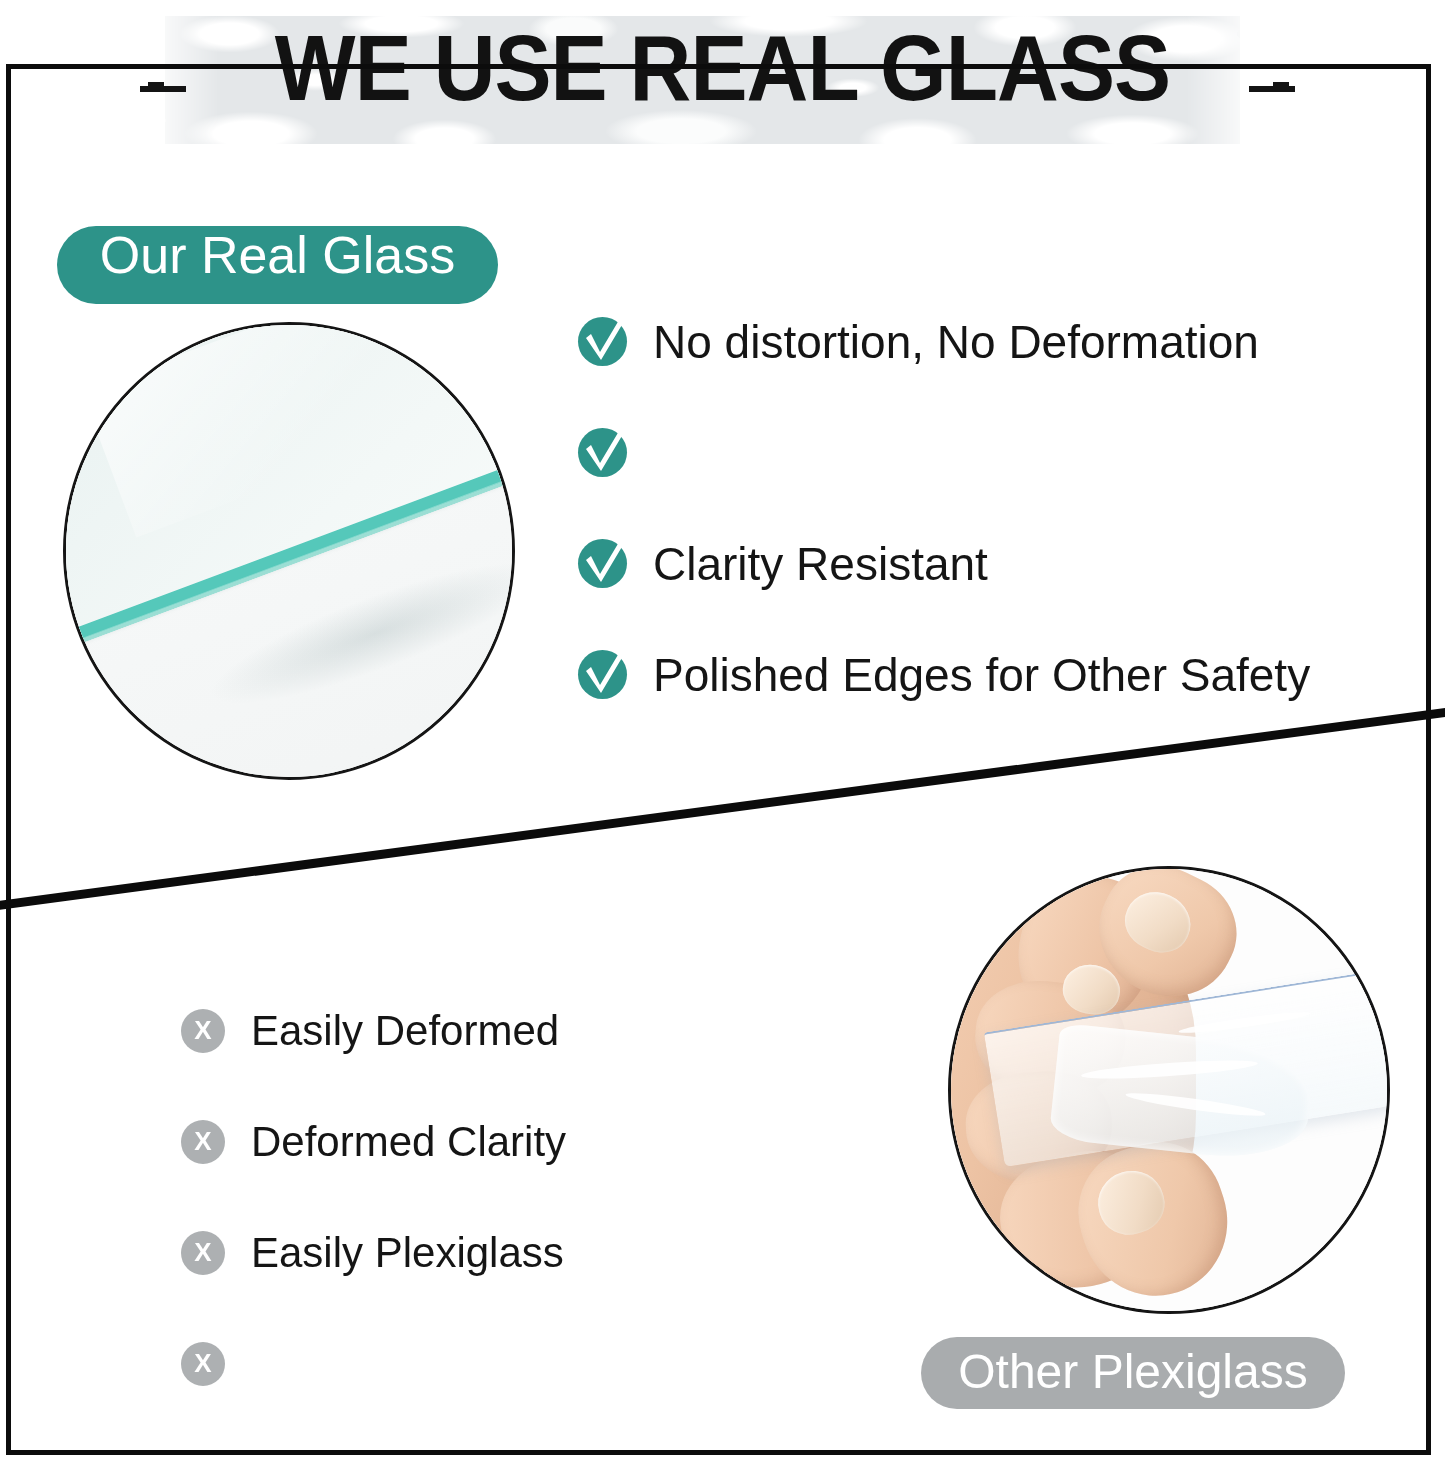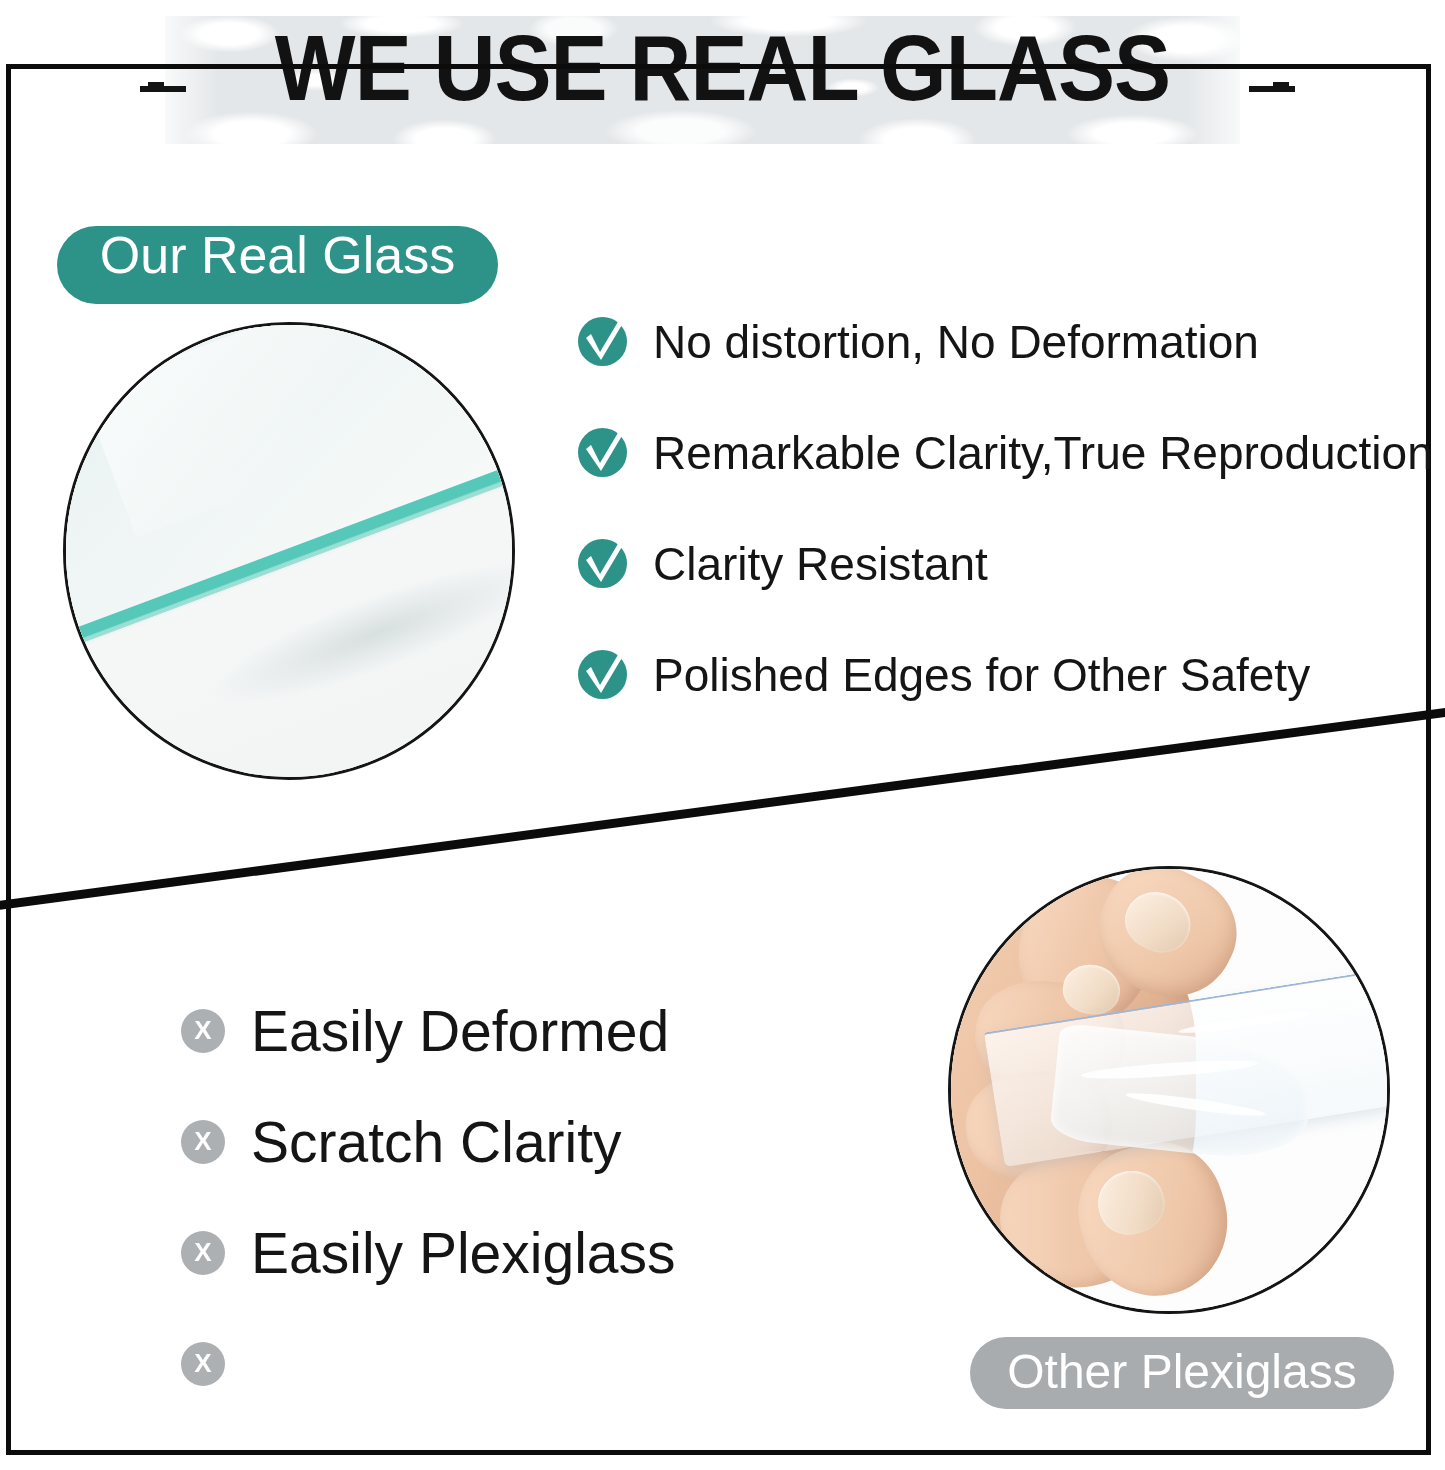--- a/index.html
+++ b/index.html
@@ -77,21 +77,21 @@
   .pill{
     position:absolute;display:flex;align-items:center;justify-content:center;
     border-radius:999px;color:#ffffff;font-weight:400;white-space:nowrap;
   }
   #badge-real-glass{
     left:57px;top:226px;width:441px;height:78px;
     background:#2d9389;font-size:52px;
     padding-bottom:20px;box-sizing:border-box;
   }
   #badge-plexiglass{
-    left:970px;top:1337px;width:424px;height:72px;
+    left:921px;top:1337px;width:424px;height:72px;
     background:#a9acae;font-size:48px;
     padding-bottom:3px;box-sizing:border-box;
   }
 
   
   .photo-circle{
     position:absolute;border-radius:50%;overflow:hidden;
     border:3px solid #151515;box-sizing:border-box;
   }
 
@@ -222,21 +222,21 @@
     flex:0 0 auto;width:44px;height:44px;border-radius:50%;
     background:#adb0b2;margin-right:26px;
     display:flex;align-items:center;justify-content:center;
     color:#ffffff;font-size:26px;font-weight:700;line-height:1;
     padding-bottom:2px;box-sizing:border-box;
   }
 
   .bullet-label{
     font-size:46px;line-height:50px;color:#151515;white-space:nowrap;
   }
-  #cons-list .bullet-label{font-size:57px;}
+  #cons-list .bullet-label{font-size:42px;}
 </style>
 </head>
 <body>
 
 <div id="title-band"></div>
 <div class="nib left"></div>
 <div class="nib right"></div>
 <div id="page-title">WE USE REAL GLASS</div>
 
 <div id="frame"></div>
@@ -266,21 +266,20 @@
     </span>
     <span class="bullet-label">No distortion, No Deformation</span>
   </div>
 
   <div class="bullet">
     <span class="check-icon">
       <svg viewBox="0 0 56 62" aria-hidden="true">
         <path d="M10 31 L15 27 L24 45 L49 3 L53 6 L25 53 Z" fill="#ffffff"></path>
       </svg>
     </span>
-    <span class="bullet-label">Remarkable Clarity,True Reproduction</span>
   </div>
 
   <div class="bullet">
     <span class="check-icon">
       <svg viewBox="0 0 56 62" aria-hidden="true">
         <path d="M10 31 L15 27 L24 45 L49 3 L53 6 L25 53 Z" fill="#ffffff"></path>
       </svg>
     </span>
     <span class="bullet-label">Clarity Resistant</span>
   </div>
@@ -298,21 +297,21 @@
 
 <div id="cons-list">
 
   <div class="bullet">
     <span class="x-icon">X</span>
     <span class="bullet-label">Easily Deformed</span>
   </div>
 
   <div class="bullet">
     <span class="x-icon">X</span>
-    <span class="bullet-label">Scratch Clarity</span>
+    <span class="bullet-label">Deformed Clarity</span>
   </div>
 
   <div class="bullet">
     <span class="x-icon">X</span>
     <span class="bullet-label">Easily Plexiglass</span>
   </div>
 
   <div class="bullet">
     <span class="x-icon">X</span>
   </div>

